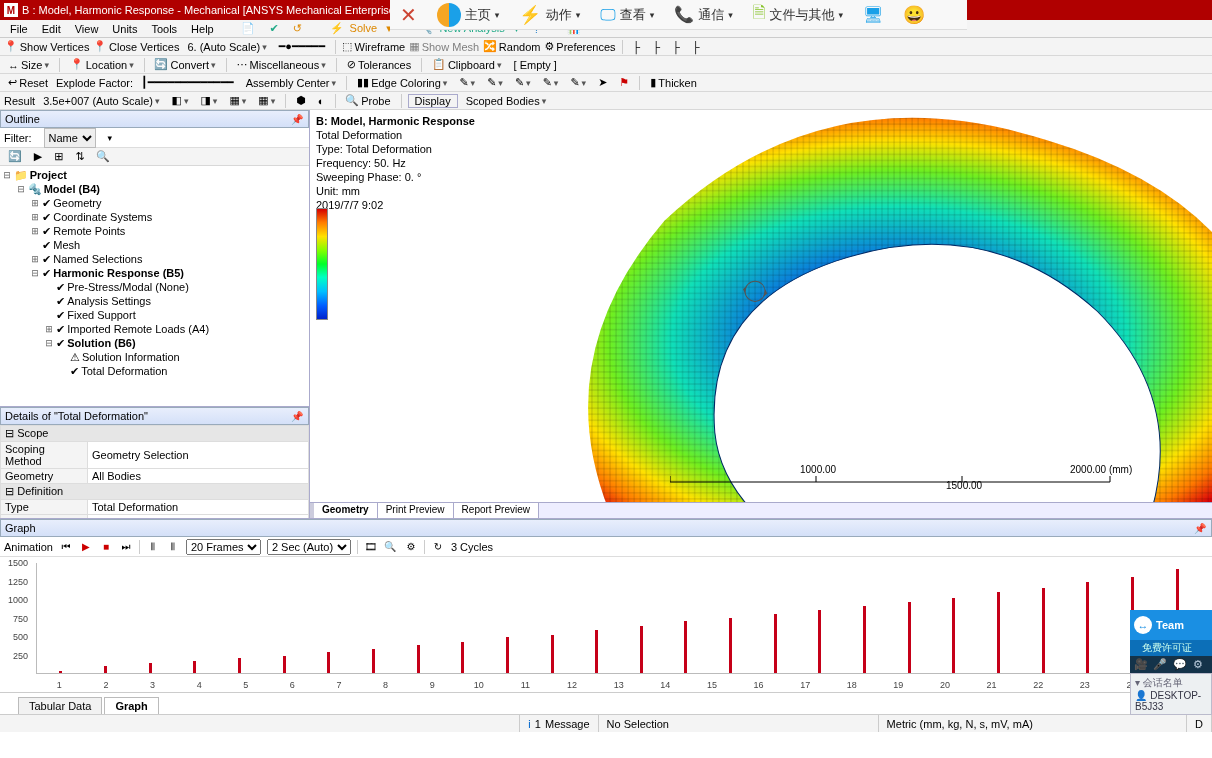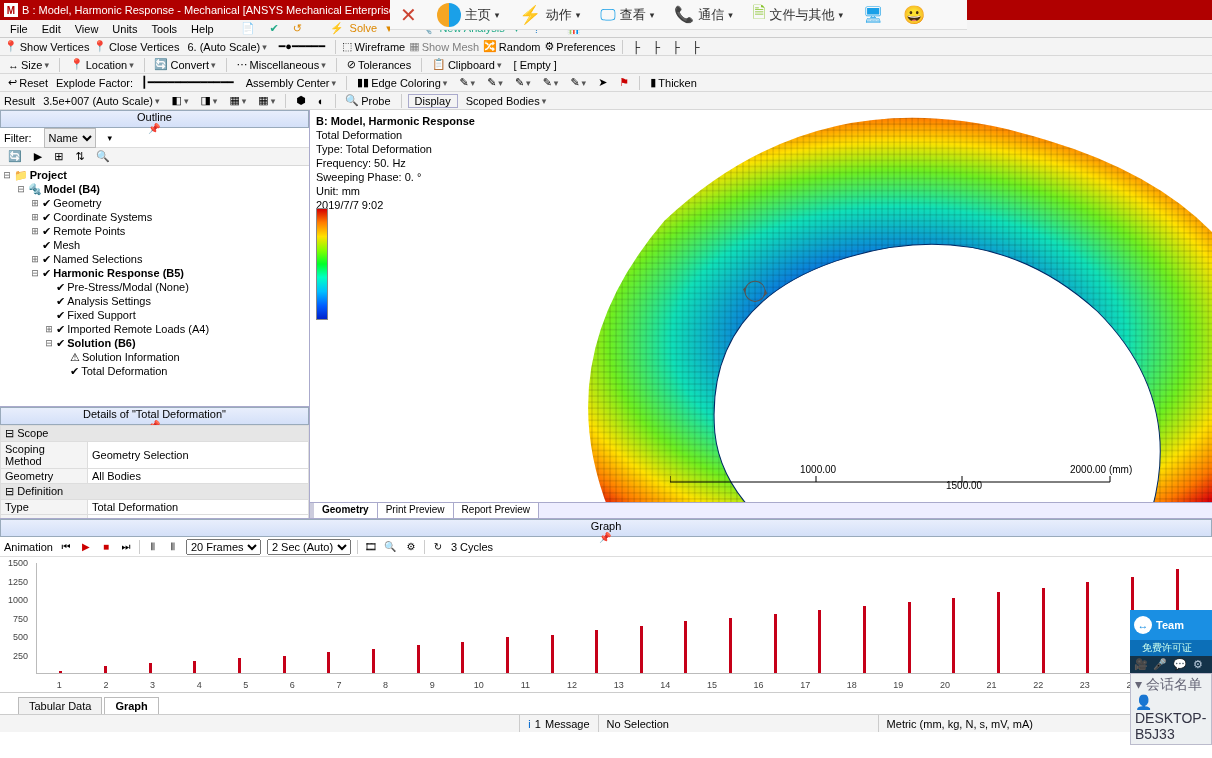--- a/index.html
+++ b/index.html
@@ -11,21 +11,21 @@
 .toolbar { height: 18px; background: #f4f4f4; border-bottom: 1px solid #d8d8d8; display: flex; align-items: center; padding: 0 4px; gap: 4px; font-size: 11px; }
 .toolbar .sep { width: 1px; height: 14px; background: #ccc; margin: 0 2px; }
 .toolbar .dd::after { content: " ▾"; font-size: 9px; color: #555; }
 .toolbar .btn { padding: 0 4px; cursor: default; display: inline-flex; align-items: center; gap: 2px; }
 .toolbar .chk { display: inline-flex; align-items: center; gap: 2px; }
 .topfloat { position: absolute; top: 0; left: 390px; right: 245px; height: 30px; background: #f8f8f8; border-bottom: 1px solid #ddd; display: flex; align-items: center; gap: 20px; padding: 0 10px; z-index: 50; font-size: 13px; }
 .topfloat .it { display: flex; align-items: center; gap: 4px; color: #333; }
 .topfloat .it .circ { width: 24px; height: 24px; border-radius: 50%; display: inline-block; }
 .main { display: flex; height: 408px; }
 .leftcol { width: 310px; display: flex; flex-direction: column; border-right: 1px solid #aac; }
-.pane-title { background: linear-gradient(#e8eefc, #d4e0f8); border: 1px solid #9ab; height: 18px; display: flex; align-items: center; padding: 0 4px; font-size: 11px; justify-content: space-between; flex-direction: column; }
+.pane-title { background: linear-gradient(#e8eefc, #d4e0f8); border: 1px solid #9ab; height: 18px; display: flex; align-items: center; padding: 0 4px; font-size: 11px; justify-content: space-between; }
 .pane-title .pin { font-size: 10px; color: #667; }
 .filterbar { height: 20px; display: flex; align-items: center; padding: 2px 4px; gap: 12px; border-bottom: 1px solid #ddd; }
 .filterbar select { font-size: 11px; height: 20px; border: 1px solid #bbb; }
 .tree { flex: 0 0 240px; overflow: auto; padding: 2px; font-size: 11px; background: #fff; }
 .tree ul { list-style: none; }
 .tree li { white-space: nowrap; padding: 0; line-height: 14px; }
 .tree .row { display: flex; align-items: center; gap: 2px; }
 .tree .tw { width: 10px; text-align: center; color: #666; font-size: 9px; cursor: default; display:inline-block;}
 .bold { font-weight: bold; }
 .details { flex: 1; border-top: 1px solid #aac; display: flex; flex-direction: column; overflow: hidden; }
@@ -54,21 +54,21 @@
 .graphplot .xlab { position: absolute; bottom: 2px; font-size: 9px; color: #444; transform: translateX(-50%); }
 .bottomtabs { height: 22px; border-top: 1px solid #ccc; display: flex; align-items: flex-end; padding: 0 18px; gap: 0; font-size: 11px; }
 .bottomtabs .tab { padding: 2px 10px; border: 1px solid #bbb; border-bottom: none; background: #f2f2f2; margin-right: 2px; }
 .bottomtabs .tab.sel { background: #fff; font-weight: bold; }
 .status { height: 18px; border-top: 1px solid #ccc; background: #f4f4f4; display: flex; align-items: center; font-size: 11px; }
 .status .seg { border-right: 1px solid #ccc; padding: 0 8px; height: 100%; display: flex; align-items: center; gap: 4px; }
 .tv-float { position: absolute; right: 0; top: 610px; width: 82px; z-index: 60; font-size: 11px; }
 .tv-float .hdr { background: #1a8fe3; color: #fff; padding: 4px; display: flex; align-items: center; gap: 4px; height: 30px; }
 .tv-float .sub { background: #0c6fb8; color: #cfe; font-size: 10px; padding: 1px 12px; }
 .tv-float .row2 { background: #14334a; color: #bcd; padding: 2px 4px; display: flex; gap: 6px; }
-.tv-float .list { background: #edf0f2; color: #334; padding: 2px 4px; font-size: 14px; border: 1px solid #bbc; }
+.tv-float .list { background: #edf0f2; color: #334; padding: 2px 4px; font-size: 10px; border: 1px solid #bbc; }
 svg { display: block; }
 </style>
 </head>
 <body>
 
 <div class="titlebar">
   <span class="ico">M</span>
   <span>B : Model, Harmonic Response - Mechanical [ANSYS Mechanical Enterprise]</span>
 </div>
 

